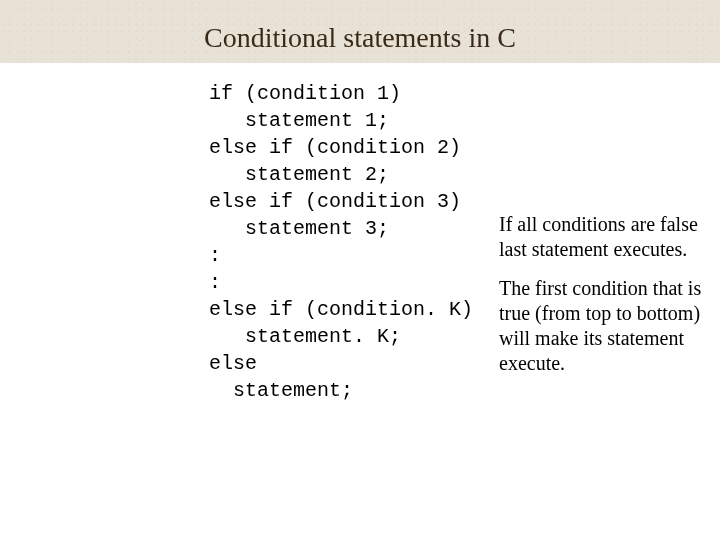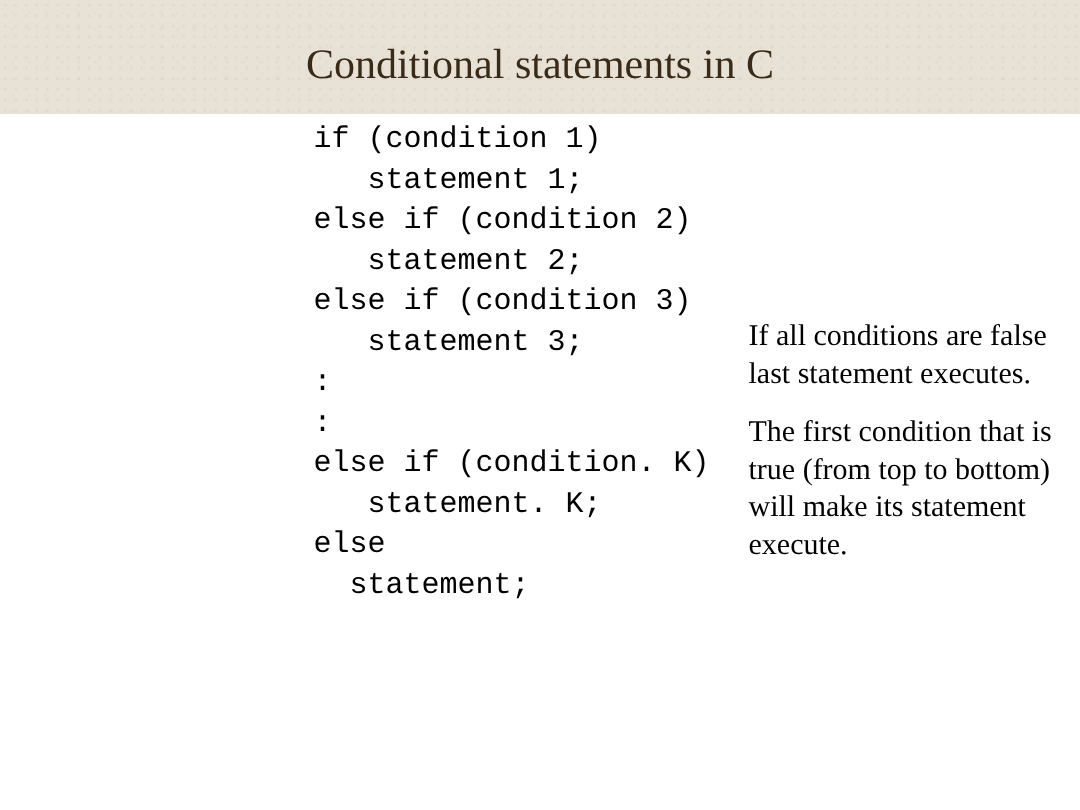--- a/index.html
+++ b/index.html
@@ -12,21 +12,21 @@
     color: #000;
   }
   .slide {
     width: 720px;
     height: 540px;
     position: relative;
     background: #ffffff;
   }
   .title-bar {
     width: 720px;
-    height: 76px;
+    height: 63px;
     background: #e8e2d6;
     background-image:
       radial-gradient(rgba(120,100,80,0.06) 1px, transparent 1px),
       radial-gradient(rgba(120,100,80,0.04) 1px, transparent 1px);
     background-size: 7px 7px, 11px 11px;
     background-position: 0 0, 3px 3px;
     display: flex;
     align-items: center;
     justify-content: center;
   }

